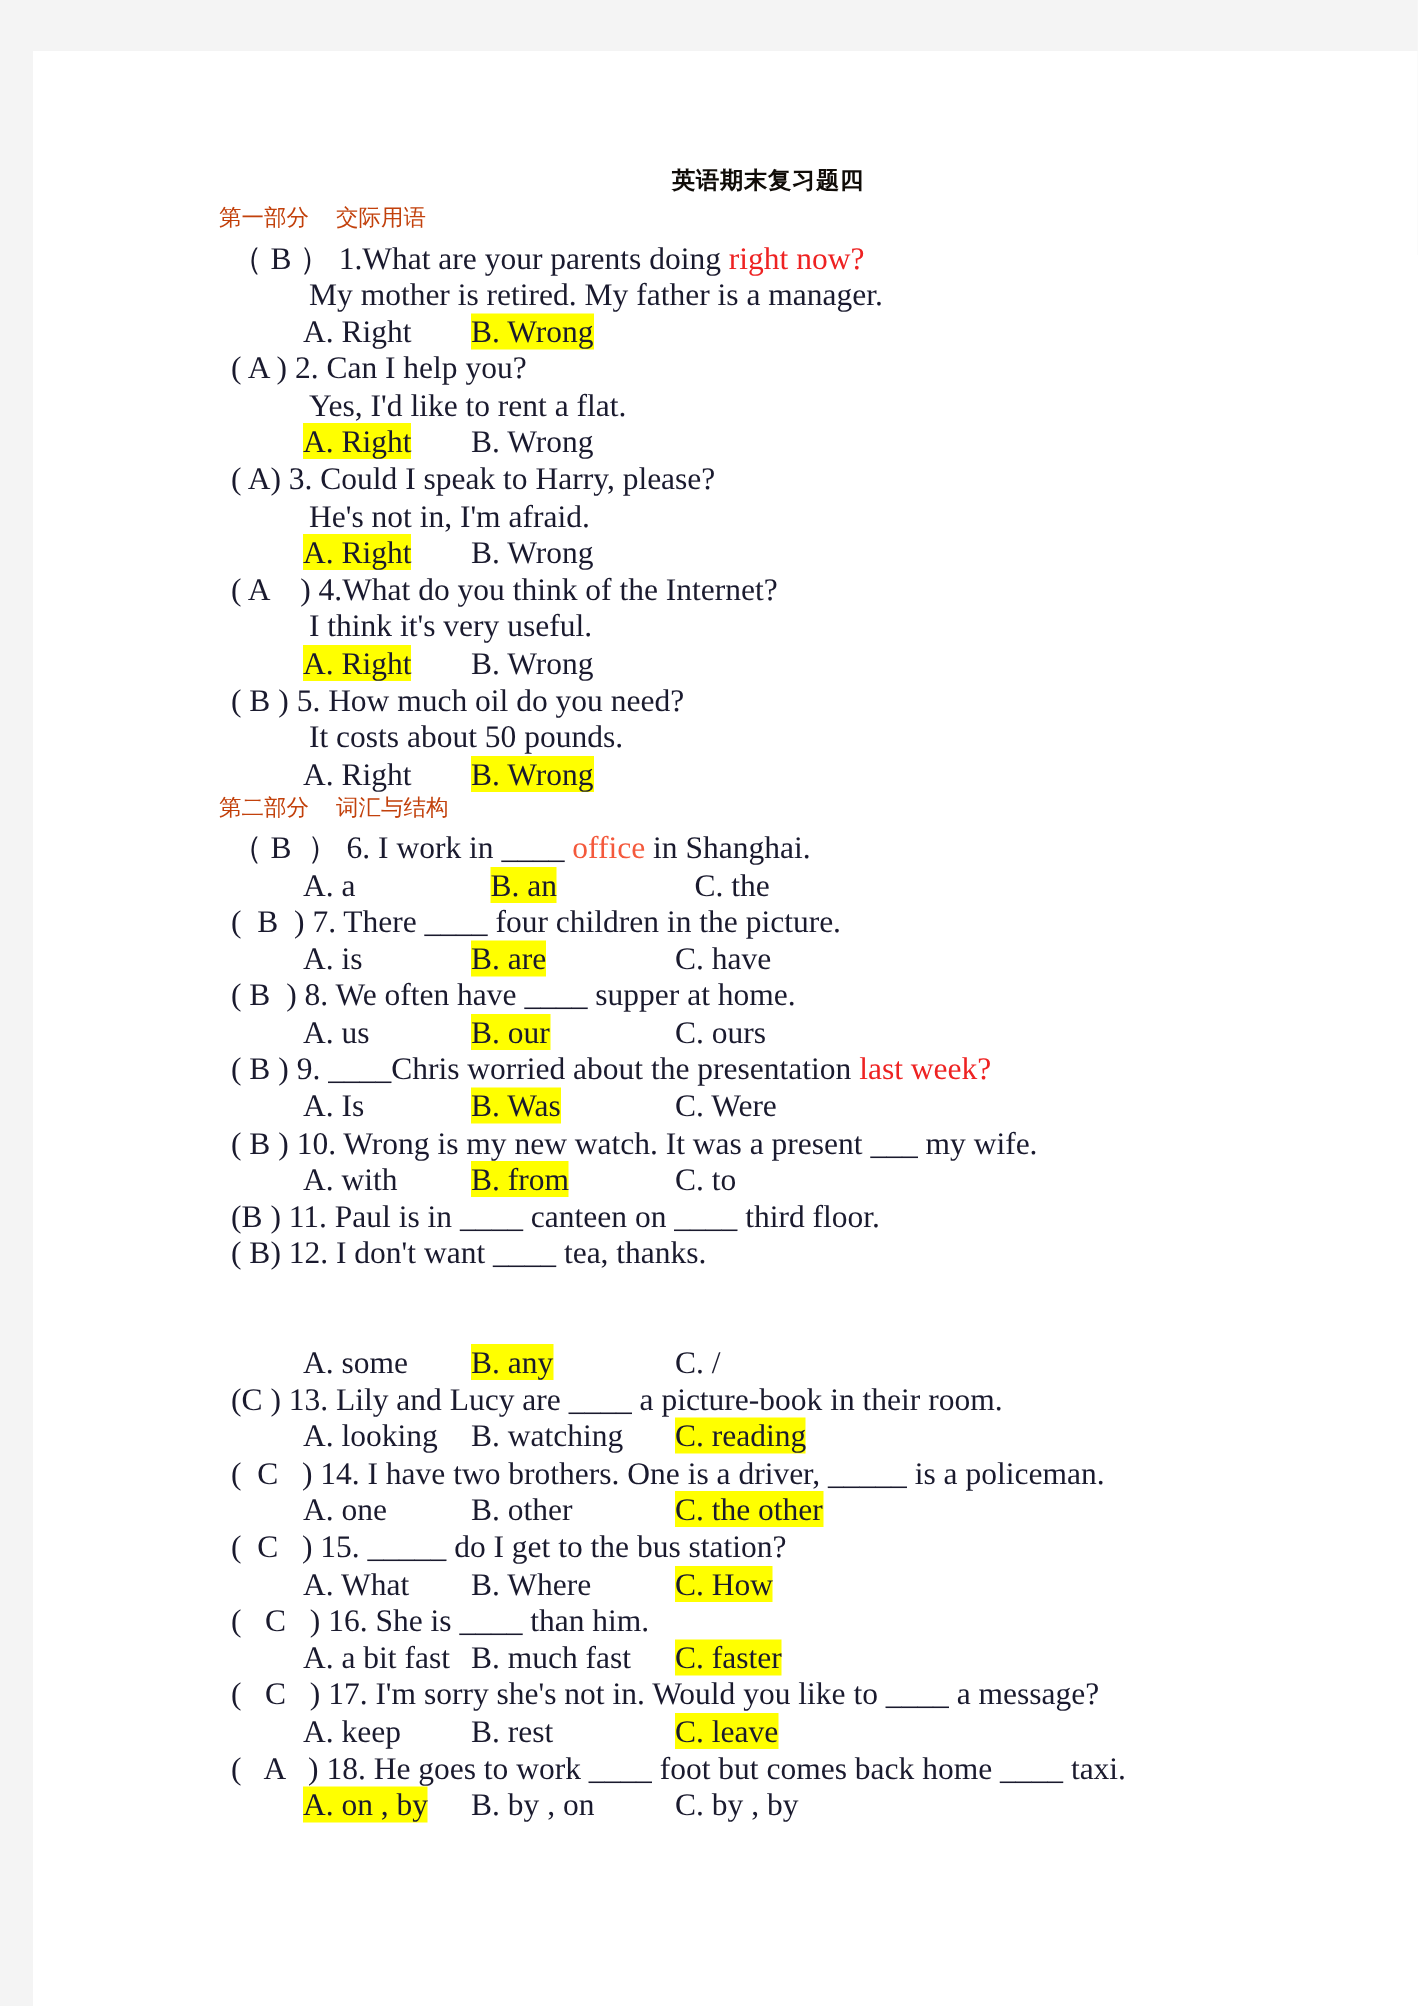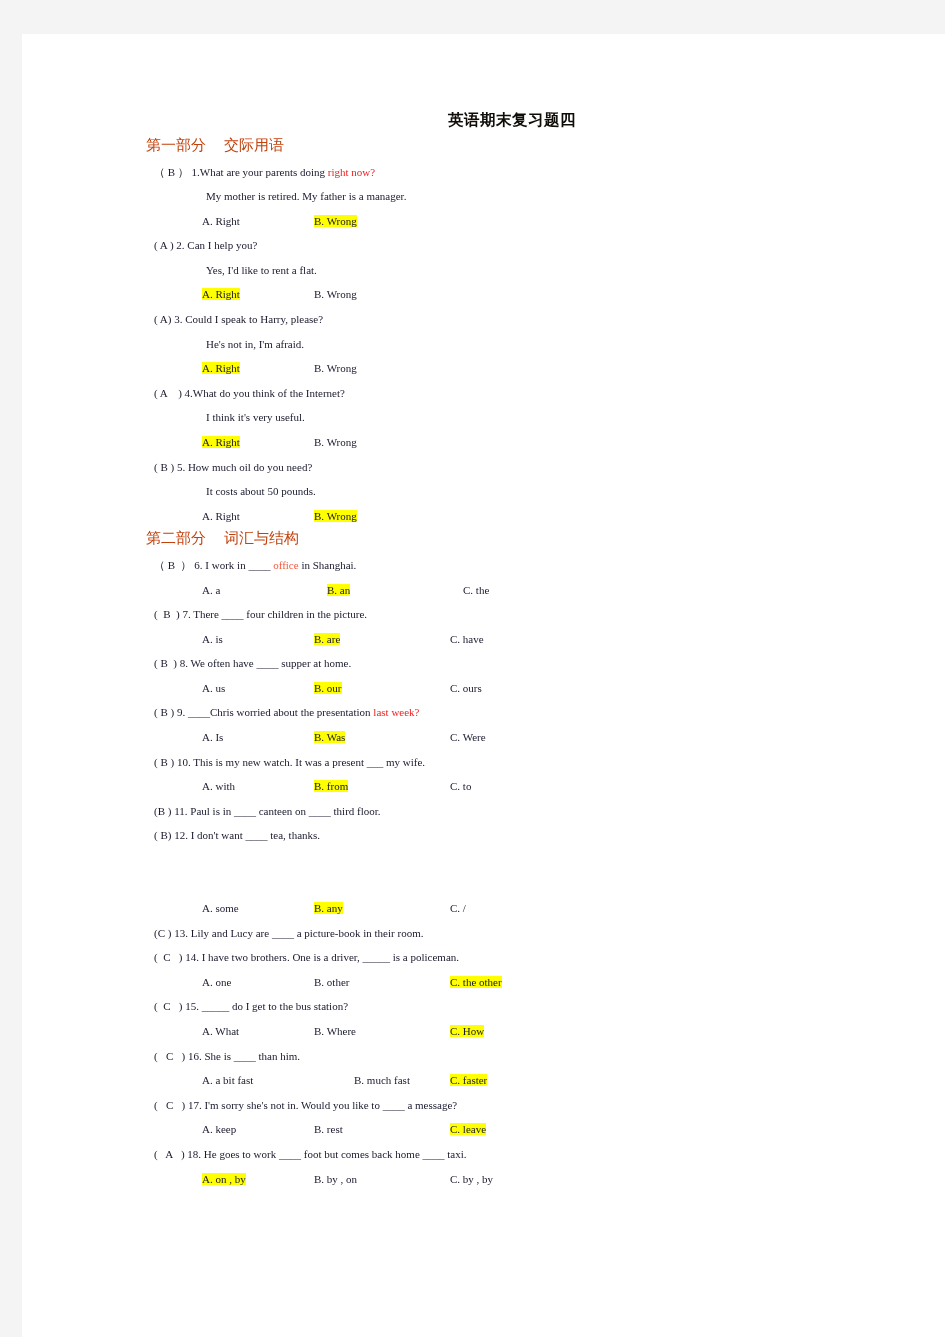--- a/index.html
+++ b/index.html
@@ -49,21 +49,21 @@
     font-size: 15px;
     color: #c2410c;
     line-height: 24.5px;
     margin: 0;
     white-space: pre;
     font-family: Liberation Mono, monospace;
   }
 
   
   .line {
-    font-size: 11px;
+    font-size: 21px;
     line-height: 24.6px;
     color: #1a1a2e;
     white-space: pre;
     margin: 0;
   }
   .line.stem     { padding-left: 8px; }
   .line.reply    { padding-left: 60px; }
   .line.options  { padding-left: 56px; }
 
   .hl {
@@ -110,32 +110,33 @@
         <div>
           <div class="section-head">第二部分  词汇与结构</div>
           <div class="line stem"><span class="blk">（ B  ）</span><span> 6.</span><span> I work in ____ </span><span class="redorange">office</span><span> in Shanghai.</span></div>
           <div class="line options"><span class="opt-gap" style="width: 112px;"><span class="">A. a</span></span><span class="opt-gap" style="width: 136px; padding-left: 13px;"><span class="hl">B. an</span></span><span class="opt-gap" style="width: auto;"><span class="">C. the</span></span></div>
           <div class="line stem"><span class="blk">(  B  )</span><span> 7.</span><span> There ____ four children in the picture.</span></div>
           <div class="line options"><span class="opt-gap" style="width: 112px;"><span class="">A. is</span></span><span class="opt-gap" style="width: 136px;"><span class="hl">B. are</span></span><span class="opt-gap" style="width: auto;"><span class="">C. have</span></span></div>
           <div class="line stem"><span class="blk">( B  )</span><span> 8.</span><span> We often have ____ supper at home.</span></div>
           <div class="line options"><span class="opt-gap" style="width: 112px;"><span class="">A. us</span></span><span class="opt-gap" style="width: 136px;"><span class="hl">B. our</span></span><span class="opt-gap" style="width: auto;"><span class="">C. ours</span></span></div>
           <div class="line stem"><span class="blk">( B )</span><span> 9.</span><span> ____Chris worried about the presentation </span><span class="red">last week?</span></div>
           <div class="line options"><span class="opt-gap" style="width: 112px;"><span class="">A. Is</span></span><span class="opt-gap" style="width: 136px;"><span class="hl">B. Was</span></span><span class="opt-gap" style="width: auto;"><span class="">C. Were</span></span></div>
-          <div class="line stem"><span class="blk">( B )</span><span> 10.</span><span> This is my new watch. It was a present ___ my wife.</span></div>
+          <div class="line stem"><span class="blk">( B )</span><span> 10.</span><span> Wrong is my new watch. It was a present ___ my wife.</span></div>
           <div class="line options"><span class="opt-gap" style="width: 112px;"><span class="">A. with</span></span><span class="opt-gap" style="width: 136px;"><span class="hl">B. from</span></span><span class="opt-gap" style="width: auto;"><span class="">C. to</span></span></div>
           <div class="line stem"><span class="blk">(B )</span><span> 11.</span><span> Paul is in ____ canteen on ____ third floor.</span></div>
           <div class="line stem"><span class="blk">( B)</span><span> 12.</span><span> I don't want ____ tea, thanks.</span></div>
           <div class="line options"><span class="opt-gap" style="width: 112px;"><span class="">A. some</span></span><span class="opt-gap" style="width: 136px; margin-top: 48px;"><span class="hl">B. any</span></span><span class="opt-gap" style="width: auto;"><span class="">C. /</span></span></div>
           <div class="line stem"><span class="blk">(C )</span><span> 13.</span><span> Lily and Lucy are ____ a picture-book in their room.</span></div>
+          <div class="line options"><span class="opt-gap" style="width: 112px;"><span class="">A. looking</span></span><span class="opt-gap" style="width: 136px;"><span class="">B. watching</span></span><span class="opt-gap" style="width: auto;"><span class="hl">C. reading</span></span></div>
           <div class="line stem"><span class="blk">(  C   )</span><span> 14.</span><span> I have two brothers. One is a driver, _____ is a policeman.</span></div>
           <div class="line options"><span class="opt-gap" style="width: 112px;"><span class="">A. one</span></span><span class="opt-gap" style="width: 136px;"><span class="">B. other</span></span><span class="opt-gap" style="width: auto;"><span class="hl">C. the other</span></span></div>
           <div class="line stem"><span class="blk">(  C   )</span><span> 15.</span><span> _____ do I get to the bus station?</span></div>
           <div class="line options"><span class="opt-gap" style="width: 112px;"><span class="">A. What</span></span><span class="opt-gap" style="width: 136px;"><span class="">B. Where</span></span><span class="opt-gap" style="width: auto;"><span class="hl">C. How</span></span></div>
           <div class="line stem"><span class="blk">(   C   )</span><span> 16.</span><span> She is ____ than him.</span></div>
-          <div class="line options"><span class="opt-gap" style="width: 112px;"><span class="">A. a bit fast</span></span><span class="opt-gap" style="width: 136px; text-align: center;"><span class="">B. much fast</span></span><span class="opt-gap" style="width: auto;"><span class="hl">C. faster</span></span></div>
+          <div class="line options"><span class="opt-gap" style="width: 112px;"><span class="">A. a bit fast</span></span><span class="opt-gap" style="width: 136px;"><span class="">B. much fast</span></span><span class="opt-gap" style="width: auto;"><span class="hl">C. faster</span></span></div>
           <div class="line stem"><span class="blk">(   C   )</span><span> 17.</span><span> I'm sorry she's not in. Would you like to ____ a message?</span></div>
           <div class="line options"><span class="opt-gap" style="width: 112px;"><span class="">A. keep</span></span><span class="opt-gap" style="width: 136px;"><span class="">B. rest</span></span><span class="opt-gap" style="width: auto;"><span class="hl">C. leave</span></span></div>
           <div class="line stem"><span class="blk">(   A   )</span><span> 18.</span><span> He goes to work ____ foot but comes back home ____ taxi.</span></div>
           <div class="line options"><span class="opt-gap" style="width: 112px;"><span class="hl">A. on , by</span></span><span class="opt-gap" style="width: 136px;"><span class="">B. by , on</span></span><span class="opt-gap" style="width: auto;"><span class="">C. by , by</span></span></div>
         </div>
       </div>
 
   </div>
 </div>
 

